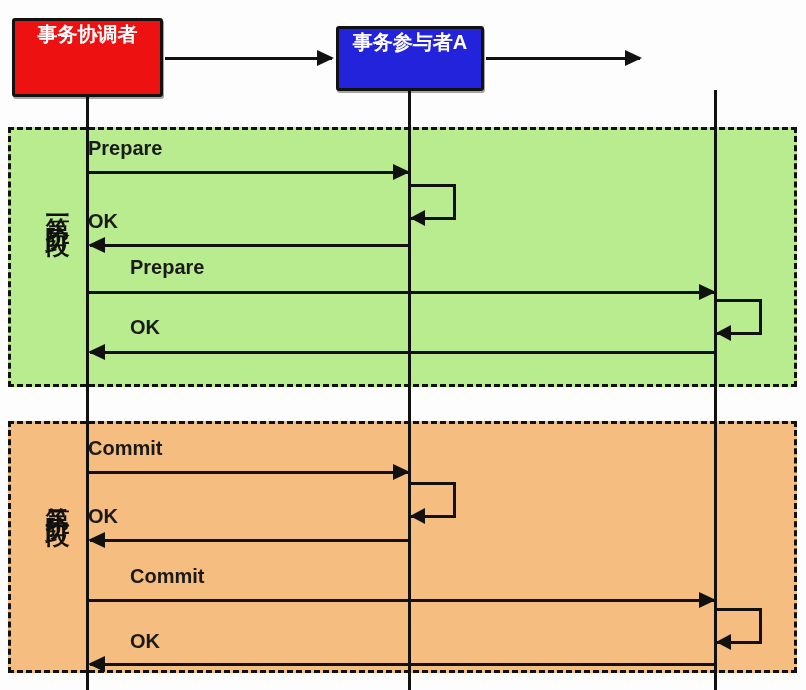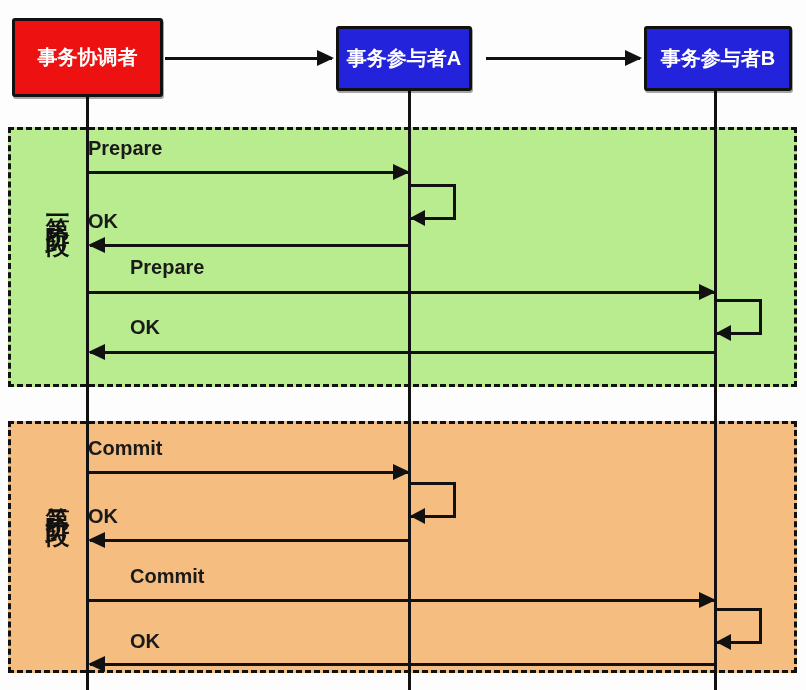--- a/index.html
+++ b/index.html
@@ -9,21 +9,21 @@
   }
   .phase { position:absolute; border:3px dashed #111; box-sizing:border-box; }
   .phase.one { background:#b9ec8e; }
   .phase.two { background:#f6bd80; }
   .phase-label {
     position:absolute; writing-mode:vertical-lr; text-orientation:upright;
     font-size:24px; font-weight:bold; color:#111; letter-spacing:5px; line-height:1.1;
   }
   .lifeline { position:absolute; width:3px; background:#111; }
   .actor {
-    position:absolute; display:flex; align-items:center; justify-content:center;
+    position:absolute; display:flex; align-items:flex-start; justify-content:center;
     color:#fff; font-weight:bold; font-size:20px; border:3px solid #111;
     border-radius:3px; box-sizing:border-box; box-shadow:1px 2px 0 rgba(0,0,0,0.35);
   }
   .actor.red  { background:#ed1111; }
   .actor.blue { background:#2323dc; }
   .msg-label { position:absolute; text-align:left; font-size:20px; font-weight:bold; color:#1a1a1a; }
   .arrow { position:absolute; height:16px; }
   .arrow .shaft { position:absolute; top:6.5px; height:3px; background:#111; left:0; right:2px; }
   .arrow.left .shaft { left:2px; right:0; }
   .arrow .head { position:absolute; top:0; width:0; height:0; border-top:8px solid transparent; border-bottom:8px solid transparent; }
@@ -49,25 +49,22 @@
   <div class="phase-label" style="left:44px; top:198px;">第一阶段</div>
   <div class="phase-label" style="left:44px; top:488px;">第二阶段</div>
 
   <div class="lifeline" style="left:86px;  top:96px; height:594px;"></div>
   <div class="lifeline" style="left:408px; top:90px; height:600px;"></div>
   <div class="lifeline" style="left:714px; top:90px; height:600px;"></div>
 
   <div class="actor red" style="left:12px; top:18px; width:151px; height:79px;">
     <span>事务协调者</span>
   </div>
-  <div class="actor blue" style="left:336px; top:26px; width:136px; height:65px;">
+  <div class="actor blue" style="left:336px; top:26px; width:148px; height:65px;">
     <span>事务参与者A</span>
-  </div>
-  <div class="actor blue" style="left:644px; top:26px; width:148px; height:65px;">
-    <span>事务参与者B</span>
   </div>
 
   <div class="arrow right" style="left:165px; top:50px; width:169px;">
     <div class="shaft"></div>
     <div class="head"></div>
   </div>
   <div class="arrow right" style="left:486px; top:50px; width:156px;">
     <div class="shaft"></div>
     <div class="head"></div>
   </div>

